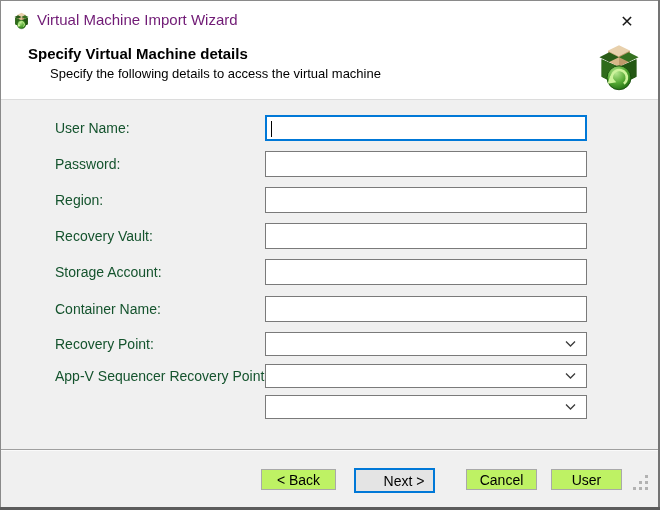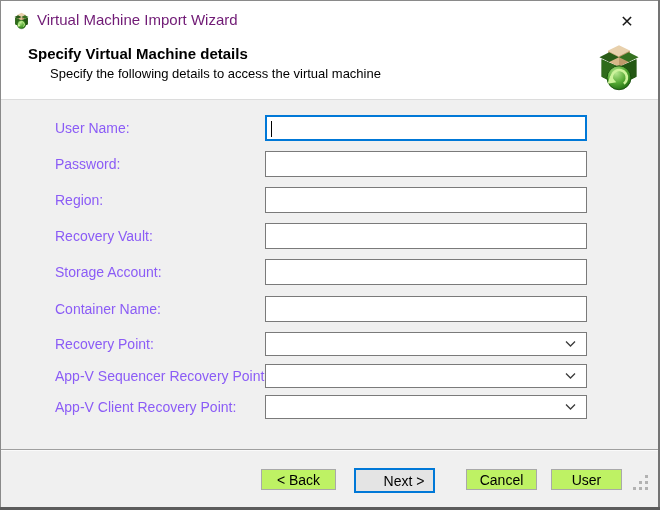--- a/index.html
+++ b/index.html
@@ -13,21 +13,21 @@
   .titlebar{left:0;top:0;width:660px;height:40px;display:flex;align-items:center;}
   .title-icon{position:absolute;left:13px;top:12px;width:17px;height:18px;}
   .title-text{position:absolute;left:37px;top:0;height:40px;line-height:40px;font-size:15px;color:#701a75;white-space:nowrap;}
   .close-btn{position:absolute;left:612px;top:8px;width:30px;height:26px;display:flex;align-items:center;justify-content:center;font-size:16px;color:#1a1a1a;cursor:default;}
 
   .hdr-title{left:28px;top:45px;font-size:15px;font-weight:bold;color:#000;white-space:nowrap;}
   .hdr-sub{left:50px;top:66px;font-size:13px;color:#000;white-space:nowrap;}
   .hdr-icon{left:597px;top:43px;width:44px;height:50px;}
 
   
-  .lbl{left:55px;width:206px;font-size:14px;color:#8b5cf6;white-space:nowrap;}
+  .lbl{left:55px;width:206px;font-size:14px;color:#14532d;white-space:nowrap;}
   .tb{position:absolute;left:265px;width:322px;height:26px;box-sizing:border-box;border:1px solid #7a7a7a;background:#fff;font-family:"Liberation Sans",sans-serif;font-size:14px;padding:0 4px;outline:none;}
   .tb.focused{border:2px solid #0078d7;}
   .caret{left:271px;top:121px;width:1px;height:16px;background:#000;}
   .combo{position:absolute;left:265px;width:322px;height:24px;box-sizing:border-box;border:1px solid #7a7a7a;background:#fff;display:flex;align-items:center;justify-content:flex-end;padding-right:10px;}
   .combo .val{flex:1;font-size:14px;color:#000;padding-left:4px;}
 
   
   .footer-sep{left:1px;top:449px;width:657px;height:0;border-top:1px solid #9f9f9f;border-bottom:1px solid #fafafa;}
   .btn{position:absolute;top:469px;height:21px;box-sizing:border-box;background:#bef264;border:1px solid #a9a9a9;font-family:"Liberation Sans",sans-serif;font-size:14px;color:#000;display:flex;align-items:center;justify-content:center;padding:0;}
   .btn.default{top:468px;height:25px;border:2px solid #0078d7;background:#e4e4e4;}
@@ -123,21 +123,20 @@
   </div>
 
   <div class="abs lbl" style="top:364px;line-height:24px;">App-V Sequencer Recovery Point:</div>
   <div class="combo" style="top:364px;">
     <span class="val"></span>
     <svg width="11" height="6" viewBox="0 0 11 6">
         <polyline points="1,0.5 5.5,5 10,0.5" fill="none" stroke="#3b3b3b" stroke-width="1.3"></polyline>
       </svg>
   </div>
 
-  <div class="abs lbl" style="top:395px;line-height:24px;">App-V Client Recovery Point:</div>
   <div class="combo" style="top:395px;">
     <span class="val"></span>
     <svg width="11" height="6" viewBox="0 0 11 6">
         <polyline points="1,0.5 5.5,5 10,0.5" fill="none" stroke="#3b3b3b" stroke-width="1.3"></polyline>
       </svg>
   </div>
 
   <div class="abs footer-sep"></div>
   <button class="btn" style="left:261px;width:75px;">&lt; Back</button>
   <button class="btn default" style="left:354px;width:81px;padding-left:19px;">Next &gt;</button>

